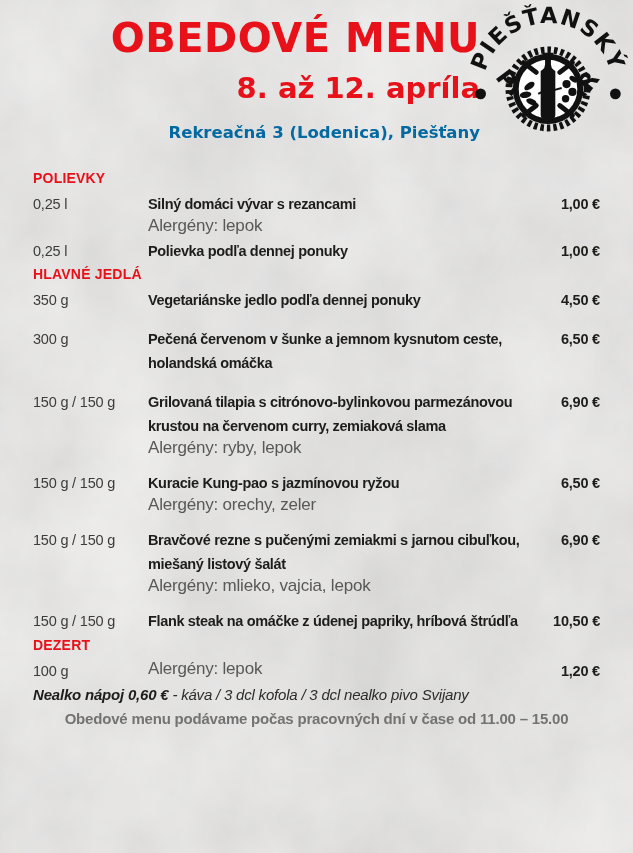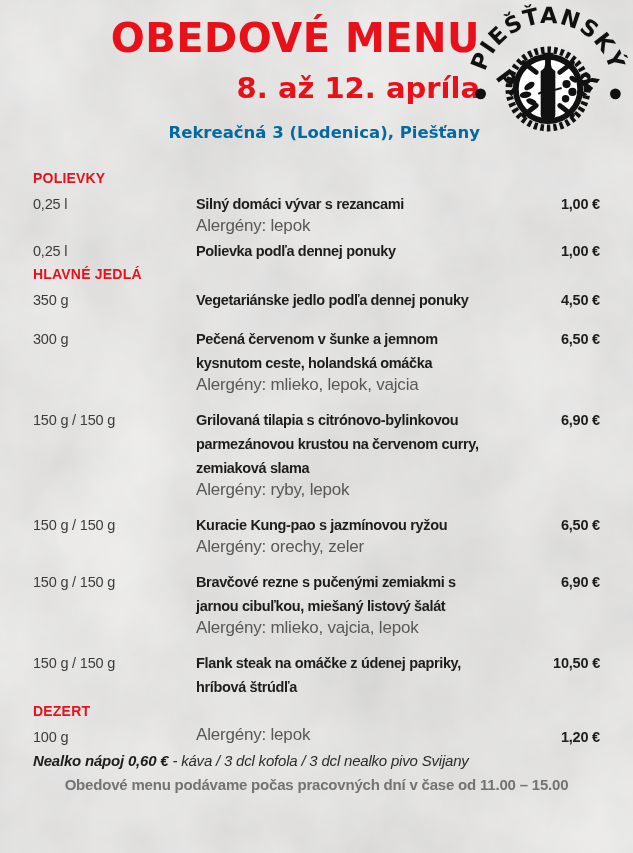--- a/index.html
+++ b/index.html
@@ -56,21 +56,20 @@
     line-height:17px;
     font-weight:bold;
     letter-spacing:0.2px;
     margin-bottom:5px;
   }
   .menu-row {
     display:grid;
     grid-template-columns:115px 1fr 64px;
     align-items:start;
     margin-bottom:15px;
-    gap:48px;
   }
   .section-0 .menu-row { margin-bottom:5px; }
   .section-0 .menu-row:last-child { margin-bottom:3px; }
   .section-1 .menu-row:last-child { margin-bottom:4px; }
   .section-2 .menu-row { margin-bottom:0; }
   .item-qty {
     font-size:14.5px;
     line-height:24px;
     color:#3c3c3b;
     letter-spacing:-0.2px;
@@ -216,21 +215,20 @@
           <div class="item-qty">350 g</div>
           <div class="item-mid">
             <div class="item-name">Vegetariánske jedlo podľa dennej ponuky</div>
           </div>
           <div class="item-price">4,50 €</div>
         </div>
         <div class="menu-row">
           <div class="item-qty">300 g</div>
           <div class="item-mid">
             <div class="item-name">Pečená červenom v šunke a jemnom kysnutom ceste, holandská omáčka</div>
-            <div class="item-allergens">Alergény: mlieko, lepok, vajcia</div>
           </div>
           <div class="item-price">6,50 €</div>
         </div>
         <div class="menu-row">
           <div class="item-qty">150 g / 150 g</div>
           <div class="item-mid">
             <div class="item-name">Grilovaná tilapia s citrónovo-bylinkovou parmezánovou krustou na červenom curry, zemiaková slama</div>
             <div class="item-allergens">Alergény: ryby, lepok</div>
           </div>
           <div class="item-price">6,90 €</div>

